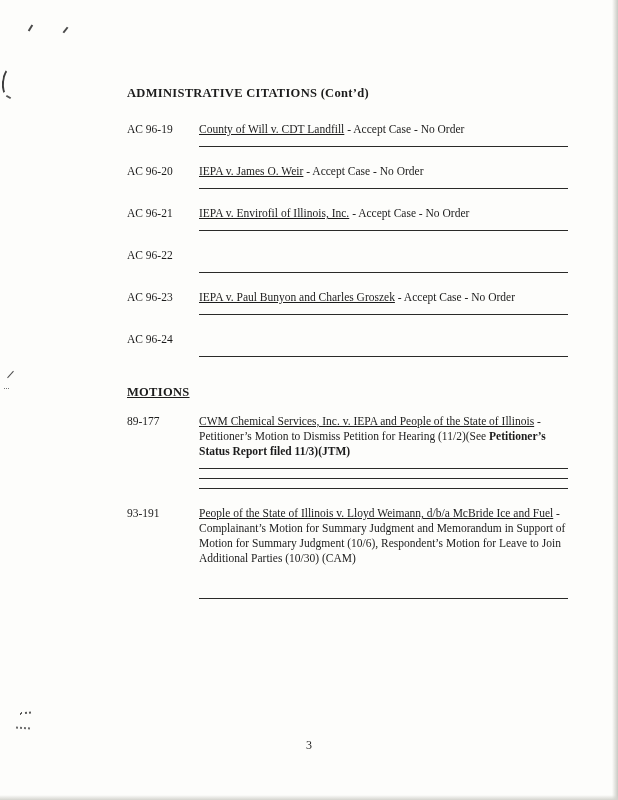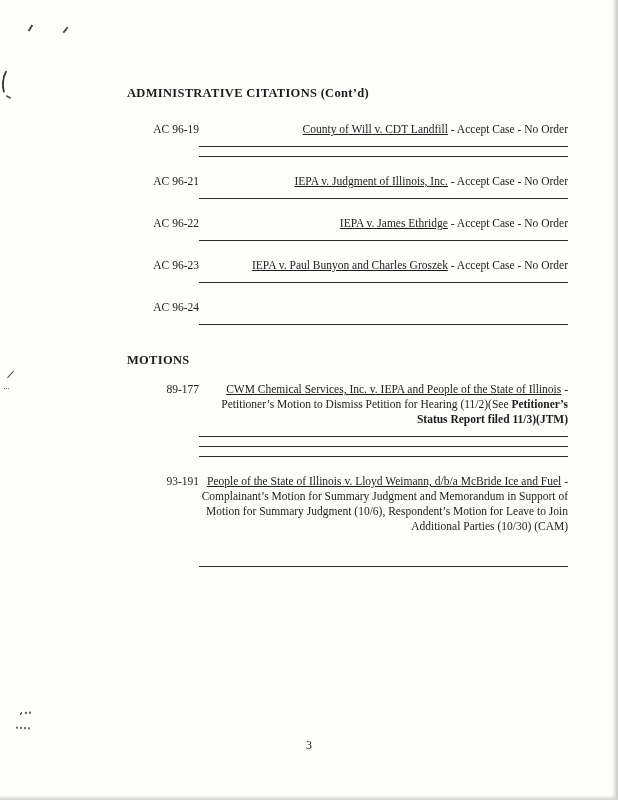--- a/index.html
+++ b/index.html
@@ -23,26 +23,25 @@
     position:absolute; left:0; bottom:0; width:100%; height:5px;
     background:linear-gradient(to bottom, rgba(0,0,0,0), #d4d4ce);
   }
   .content {
     position:absolute; left:103px; top:86px; width:441px;margin-left:24px;
   }
   .section-title {
     font-size:12.5px; font-weight:700; letter-spacing:0.3px;
     line-height:15px;
   }
-  .section-title.motions { margin-top:28px; }
+  .section-title.motions { margin-top:28px;text-decoration:underline; }
   .entry {
     display:flex; align-items:flex-start;
     font-size:11.5px; line-height:15px;
     margin-top:17px;
-    text-align:right;
   }
   .entry.first { margin-top:21px; }
   .entry.first-motion { margin-top:14px;font-family:Liberation Serif, serif; }
   .docket { flex:0 0 72px; width:72px; }
   .etext { flex:1; }
   .case { text-decoration:underline; }
   .bold { font-weight:700; }
   .rule {
     margin-left:72px; margin-top:9px;
     border-bottom:1.4px solid #2a2a28;
@@ -82,31 +81,34 @@
   <div class="content">
 
     <div class="section-title">ADMINISTRATIVE CITATIONS  (Cont’d)</div>
 
     <div class="entry first">
       <span class="docket">AC 96-19</span>
       <span class="etext"><span class="case">County of Will v. CDT Landfill</span><span class="desc"> - Accept Case - No Order</span></span>
     </div>
     <div class="rule"></div>
 
+    <div class="entry">
+      <span class="docket">AC 96-20</span>
+      <span class="etext"><span class="case">IEPA v. James O. Weir</span><span class="desc"> - Accept Case - No Order</span></span>
+    </div>
     <div class="rule"></div>
 
     <div class="entry">
       <span class="docket">AC 96-21</span>
-      <span class="etext"><span class="case">IEPA v. Judgment of Illinois, Inc.</span><span class="desc"> - Accept Case - No Order</span></span>
+      <span class="etext"><span class="case">IEPA v. Envirofil of Illinois, Inc.</span><span class="desc"> - Accept Case - No Order</span></span>
     </div>
     <div class="rule"></div>
 
     <div class="entry">
       <span class="docket">AC 96-22</span>
-      <span class="etext"><span class="case">IEPA v. James Ethridge</span><span class="desc"> - Accept Case - No Order</span></span>
     </div>
     <div class="rule"></div>
 
     <div class="entry">
       <span class="docket">AC 96-23</span>
       <span class="etext"><span class="case">IEPA v. Paul Bunyon and Charles Groszek</span><span class="desc"> - Accept Case - No Order</span></span>
     </div>
     <div class="rule"></div>
 
     <div class="entry">

